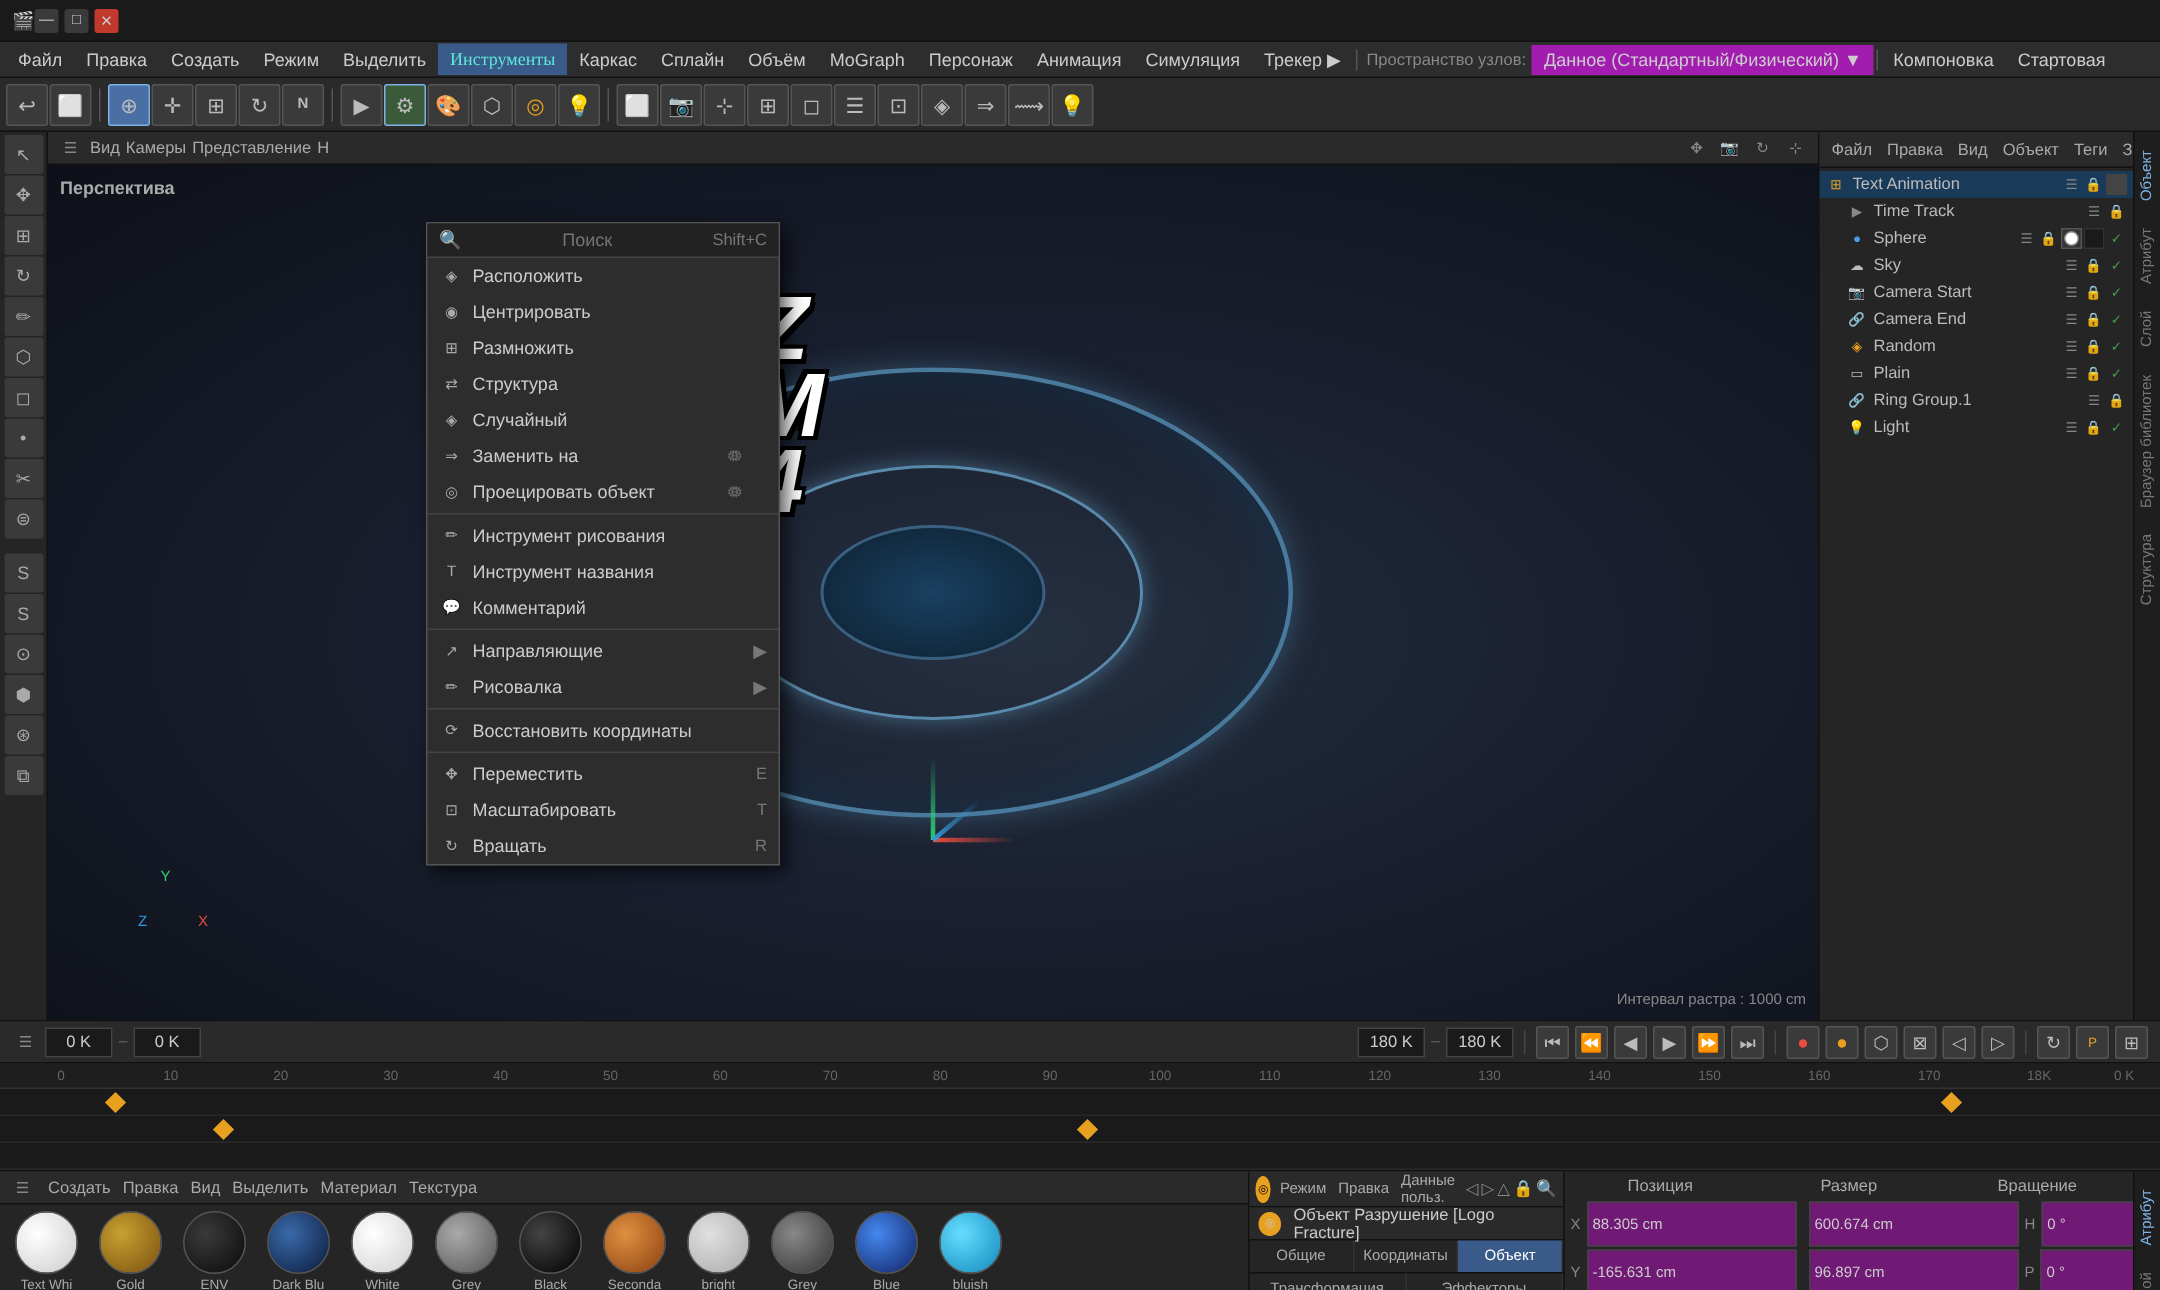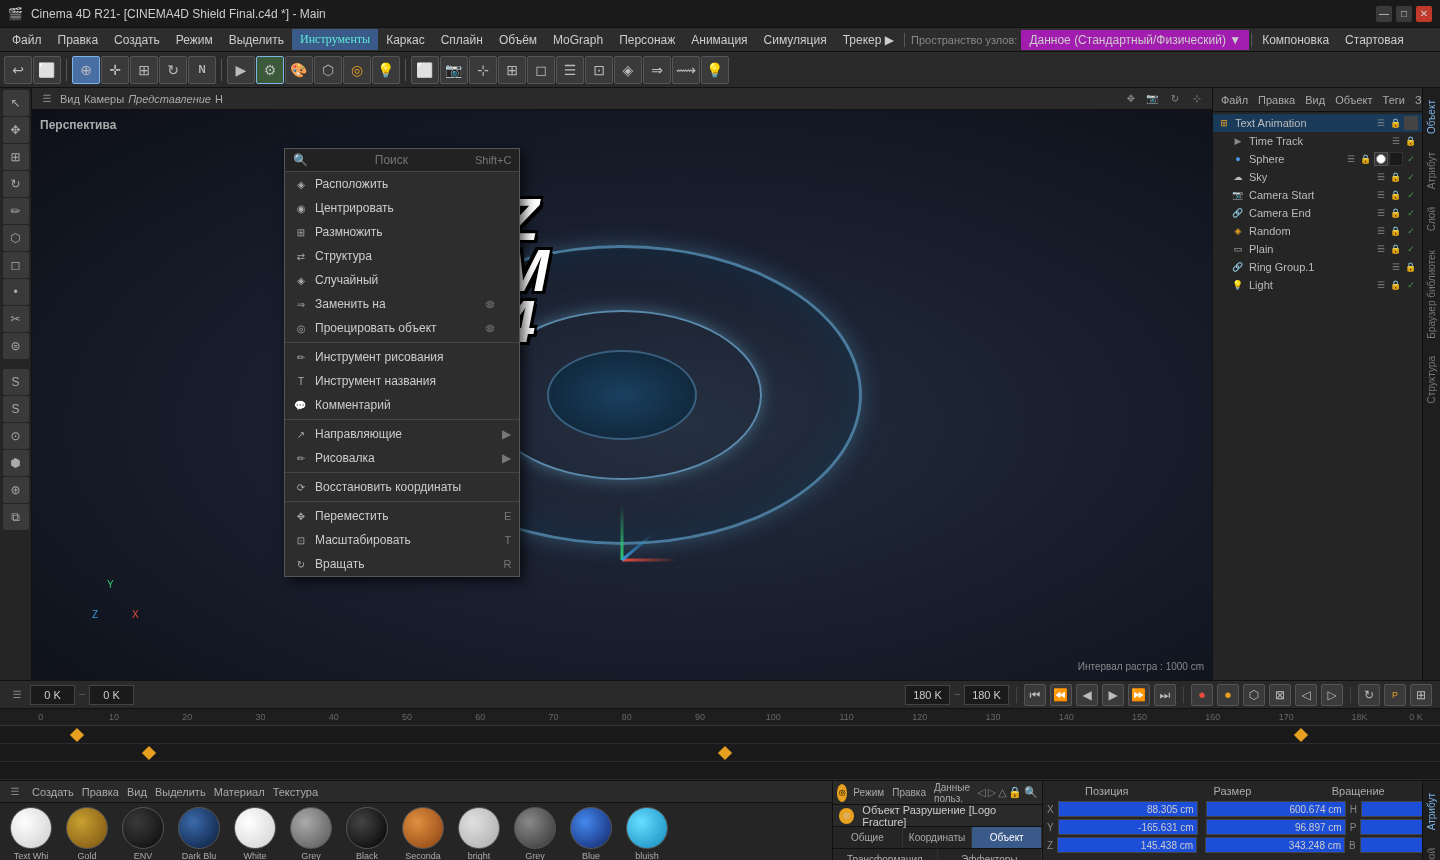--- a/index.html
+++ b/index.html
@@ -205,21 +205,21 @@
 
     
     #coord-panel {
       width: 380px; background: #252525; border-left: 1px solid #111;
       padding: 4px;
     }
     #coord-toolbar { display: flex; gap: 6px; margin-bottom: 4px; }
     .coord-header { font-size: 11px; color: #aaa; flex: 1; text-align: center; }
     .coord-row { display: flex; align-items: center; gap: 4px; margin-bottom: 2px; }
     .coord-label { font-size: 10px; color: #888; width: 12px; }
-    .coord-input { flex: 1; height: 16px; background: #1d4ed8; border: 1px solid #444; color: #ccc; font-size: 10px; padding: 0 3px; text-align: right; }
+    .coord-input { flex: 1; height: 30px; background: #701a75; border: 1px solid #444; color: #ccc; font-size: 10px; padding: 0 3px; }
 
     
     ::-webkit-scrollbar { width: 6px; height: 6px; }
     ::-webkit-scrollbar-track { background: #1a1a1a; }
     ::-webkit-scrollbar-thumb { background: #444; border-radius: 3px; }
 
     #right-bottom-area {
       display: flex; flex: 1;
     }
     #right-props-full {
@@ -247,21 +247,20 @@
     }
     #viewport-and-right {
       flex: 1; display: flex; min-width: 0;
     }
   </style>
 </head>
 <body>
 
 <div id="titlebar">
   <span style="font-size:12px;color:#888;">🎬</span>
-  <span style="margin-left:8px;flex:1;">Cinema 4D R21- [CINEMA4D Shield Final.c4d *] - Main</span>
   <div class="win-controls">
     <div class="win-btn">—</div>
     <div class="win-btn">□</div>
     <div class="win-btn close">✕</div>
   </div>
 </div>
 
 <div id="menubar">
   <span class="menu-item">Файл</span>
   <span class="menu-item">Правка</span>
@@ -345,21 +344,21 @@
       <div class="lt-btn">⊛</div>
       <div class="lt-btn">⧉</div>
     </div>
 
     <div id="viewport-and-right">
       <div id="viewport">
         <div id="viewport-header">
           <div class="tl-icon">☰</div>
           <span style="font-size:11px;color:#aaa;">Вид</span>
           <span style="font-size:11px;color:#aaa;">Камеры</span>
-          <span style="font-size:11px;color:#aaa;font-style:italic;">Представление</span>
+          <span style="font-size:11px;color:#aaa;">Представление</span>
           <span style="font-size:11px;color:#aaa;">Н</span>
           <div style="flex:1;"></div>
           <div class="tl-icon">✥</div>
           <div class="tl-icon">📷</div>
           <div class="tl-icon">↻</div>
           <div class="tl-icon">⊹</div>
         </div>
         <div id="viewport-canvas">
           <div class="scene-bg"></div>
           <div class="ring-outer"></div>

